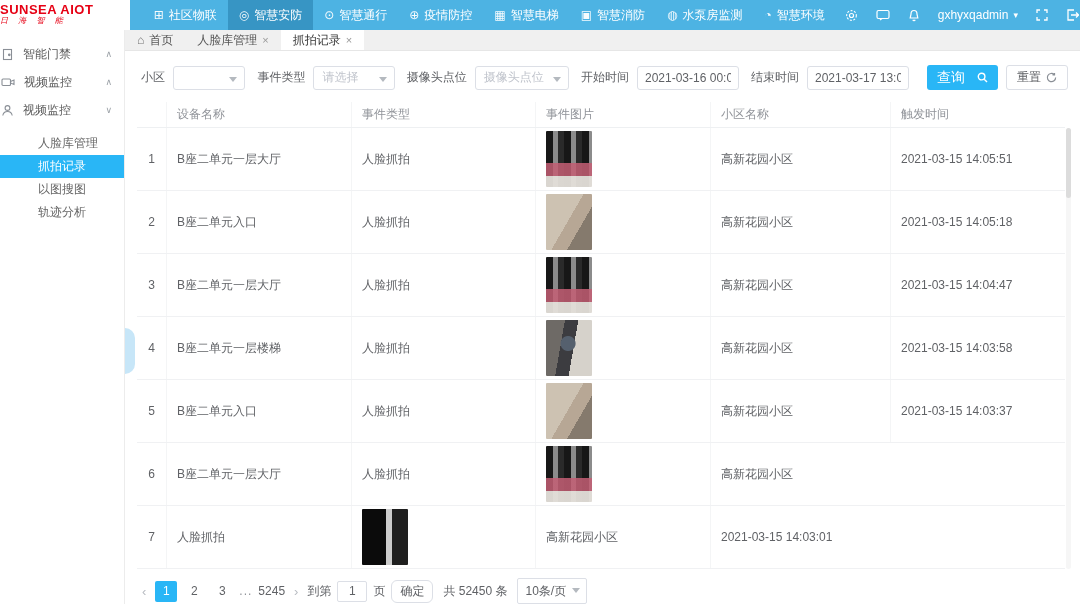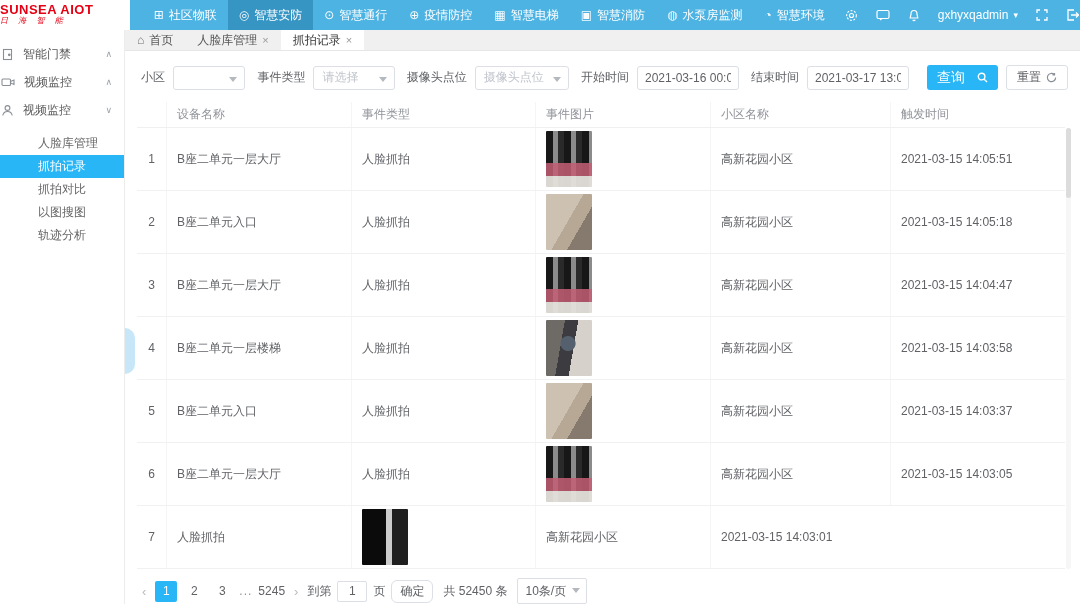--- a/index.html
+++ b/index.html
@@ -194,21 +194,20 @@
       <svg width="13" height="13" viewBox="0 0 13 13" fill="none" stroke="#8a8f96" stroke-width="1.1">
         <circle cx="6.5" cy="4" r="2.4"></circle>
           <path d="M1.8 11.5c.5-2.8 2.4-4 4.7-4s4.2 1.2 4.7 4"></path>
       </svg>
       <span>视频监控</span>
       <span class="side-chevron">∨</span>
     </div>
     <div style="height:8px"></div>
     <div class="side-sub">人脸库管理</div>
     <div class="side-sub active">抓拍记录</div>
-    <div class="side-sub">抓拍对比</div>
     <div class="side-sub">以图搜图</div>
     <div class="side-sub">轨迹分析</div>
   </div>
   <div class="side-handle"></div>
 
   <div class="main">
     <div class="tabbar">
       <div class="tab">
         <span class="home">⌂</span>
         <span>首页</span>
@@ -321,21 +320,20 @@
           <div class="tcell">2021-03-15 14:03:37</div>
         </div>
         <div class="tgrid trow">
           <div class="tcell idx">6</div>
           <div class="tcell">B座二单元一层大厅</div>
           <div class="tcell">人脸抓拍</div>
           <div class="tcell">
               <div class="photo ph-elevator"></div>
             </div>
           <div class="tcell">高新花园小区</div>
-          <div class="tcell">2021-03-15 14:03:05</div>
         </div>
         <div class="tgrid trow">
           <div class="tcell idx">7</div>
           <div class="tcell">人脸抓拍</div>
           <div class="tcell">
               <div class="photo ph-night"></div>
             </div>
           <div class="tcell">高新花园小区</div>
           <div class="tcell">2021-03-15 14:03:01</div>
         </div>

